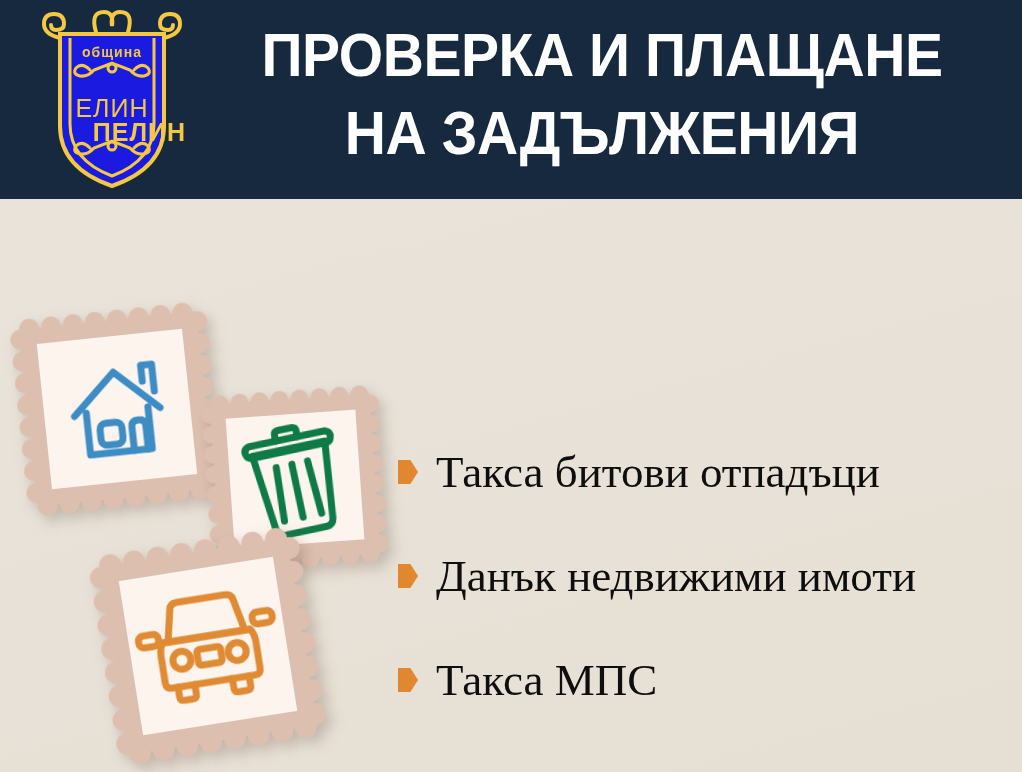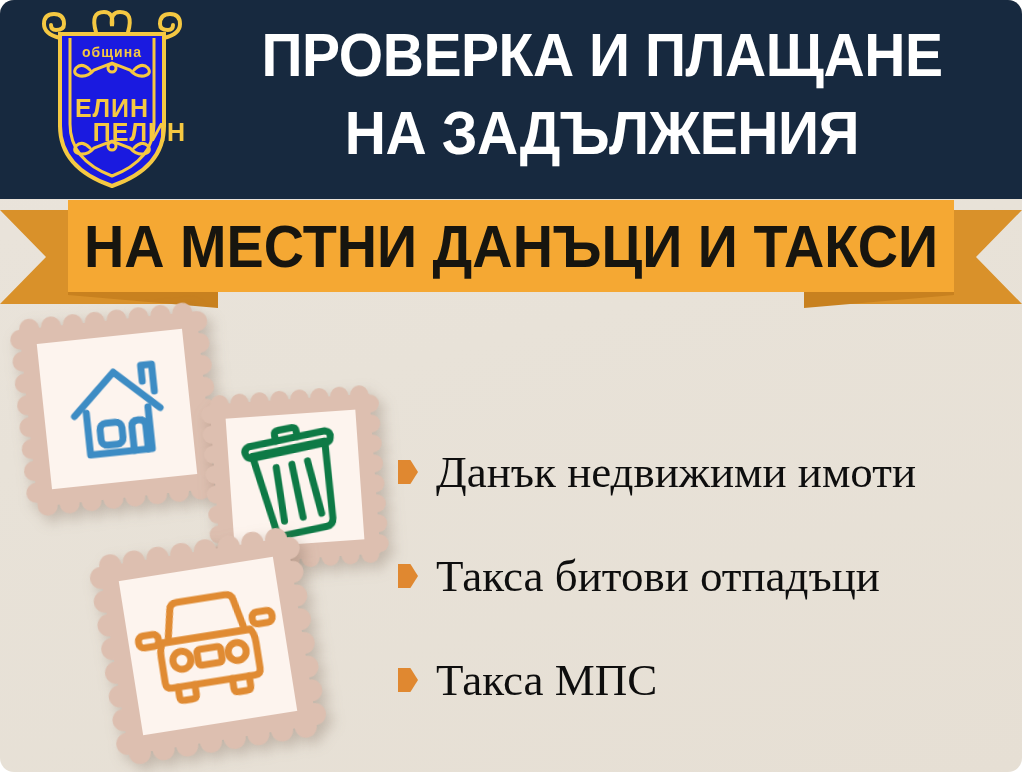--- a/index.html
+++ b/index.html
@@ -11,21 +11,20 @@
   body {
     font-family: "Liberation Sans", sans-serif;
   }
 
   .poster {
     position: relative;
     width: 1022px;
     height: 772px;
     overflow: hidden;
     background: linear-gradient(165deg, #eae4dc 0%, #e8e2d8 45%, #e6dfd4 100%);
-    border-radius: 14px;
   }
 
   
   .header {
     position: absolute;
     left: 0;
     top: 0;
     width: 1022px;
     height: 199px;
     background: #17293f;
@@ -179,39 +178,31 @@
         <path d="M58 24 Q52 4 66 4 Q76 4 74 18 Q72 4 82 4 Q96 4 90 24" fill="none" stroke="#f5c842" stroke-width="4" stroke-linecap="round"></path>
 
         <path d="M52 62 Q44 54 38 60 Q34 66 42 68 Q50 69 56 62 L74 55 L92 62 Q98 69 106 68 Q114 66 110 60 Q104 54 96 62" fill="none" stroke="#f5c842" stroke-width="3" stroke-linecap="round"></path>
         <circle cx="74" cy="60" r="4" fill="none" stroke="#f5c842" stroke-width="3"></circle>
 
         <path d="M52 140 Q44 132 38 138 Q34 144 42 146 Q50 147 56 140 L74 133 L92 140 Q98 147 106 146 Q114 144 110 138 Q104 132 96 140" fill="none" stroke="#f5c842" stroke-width="3" stroke-linecap="round"></path>
         <circle cx="74" cy="138" r="4" fill="none" stroke="#f5c842" stroke-width="3"></circle>
       </svg>
       <div style="position:absolute;left:0;top:0;width:148px;height:185px;pointer-events:none;">
         <div style="position:absolute;left:0;top:36px;width:148px;text-align:center;color:#f5c842;font-family:'Liberation Sans',sans-serif;font-weight:bold;font-size:14px;letter-spacing:1px;">община</div>
-        <div style="position:absolute;left:0;top:86px;width:148px;text-align:center;color:#f5c842;font-family:'Liberation Sans',sans-serif;font-weight:bold;font-size:25px;letter-spacing:1px;">ЕЛИН</div>
+        <div style="position:absolute;left:0;top:86px;width:148px;text-align:center;color:#f5c842;font-family:'Liberation Sans',sans-serif;font-weight:normal;font-size:25px;letter-spacing:1px;">ЕЛИН</div>
         <div style="position:absolute;left:0;top:110px;width:148px;text-align:right;color:#f5c842;font-family:'Liberation Sans',sans-serif;font-weight:bold;font-size:25px;letter-spacing:1px;">ПЕЛИН</div>
       </div>
     </div>
 
     <div class="header-title">
       <span class="line">ПРОВЕРКА И ПЛАЩАНЕ</span>
       <span class="line">НА ЗАДЪЛЖЕНИЯ</span>
     </div>
   </div>
 
-  <div class="ribbon">
-    <div class="ribbon-tail left"></div>
-    <div class="ribbon-tail right"></div>
-    <div class="ribbon-fold left"></div>
-    <div class="ribbon-fold right"></div>
-    <div class="ribbon-band"></div>
-    <div class="ribbon-text">НА МЕСТНИ ДАНЪЦИ И ТАКСИ</div>
-  </div>
 
   <div class="stamps">
 
     <div class="stamp" style="left:18px; top:10px; width:198px; height:198px; transform: rotate(-6deg);">
       <svg width="198" height="198" viewBox="0 0 198 198">
         <defs>
           <mask id="scallopHouse">
             <rect x="10" y="10" width="178" height="178" fill="#fff"></rect>
             <g fill="#fff">
               <circle cx="20" cy="10" r="10"></circle>
@@ -371,26 +362,26 @@
           <path d="M125 142 L125 152 Q125 156 130 156 L137 156 Q142 156 142 152 L142 142"></path>
         </g>
       </svg>
     </div>
   </div>
 
   <div class="list">
 
     <div class="list-item">
       <span class="bullet"></span>
-      <span class="item-label">Данък недвижими имоти</span>
+      <span class="item-label">Такса битови отпадъци</span>
     </div>
 
     <div class="list-item">
       <span class="bullet"></span>
-      <span class="item-label">Такса битови отпадъци</span>
+      <span class="item-label">Данък недвижими имоти</span>
     </div>
 
     <div class="list-item">
       <span class="bullet"></span>
       <span class="item-label">Такса МПС</span>
     </div>
   </div>
 
 </div>
 

